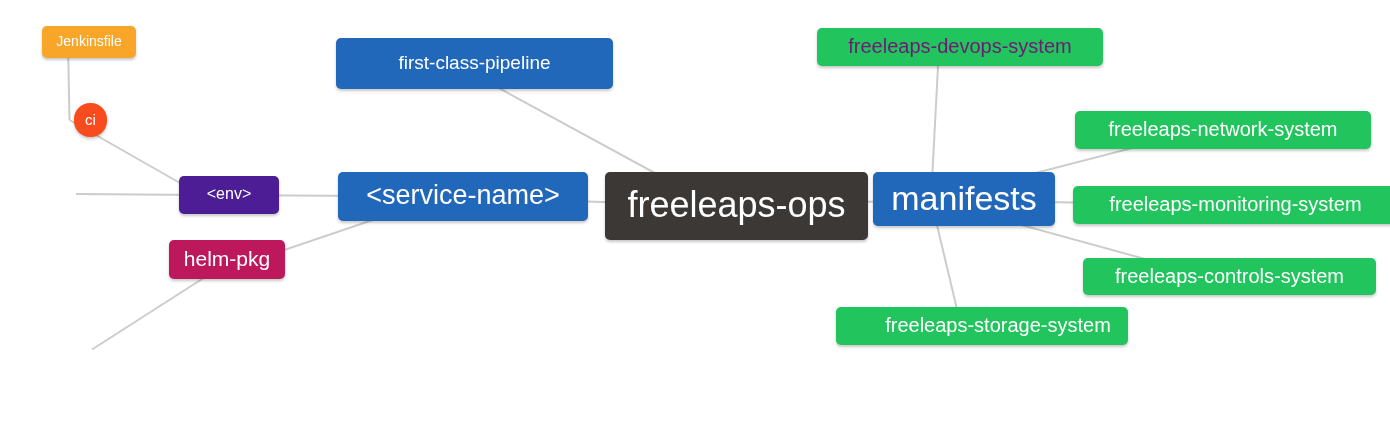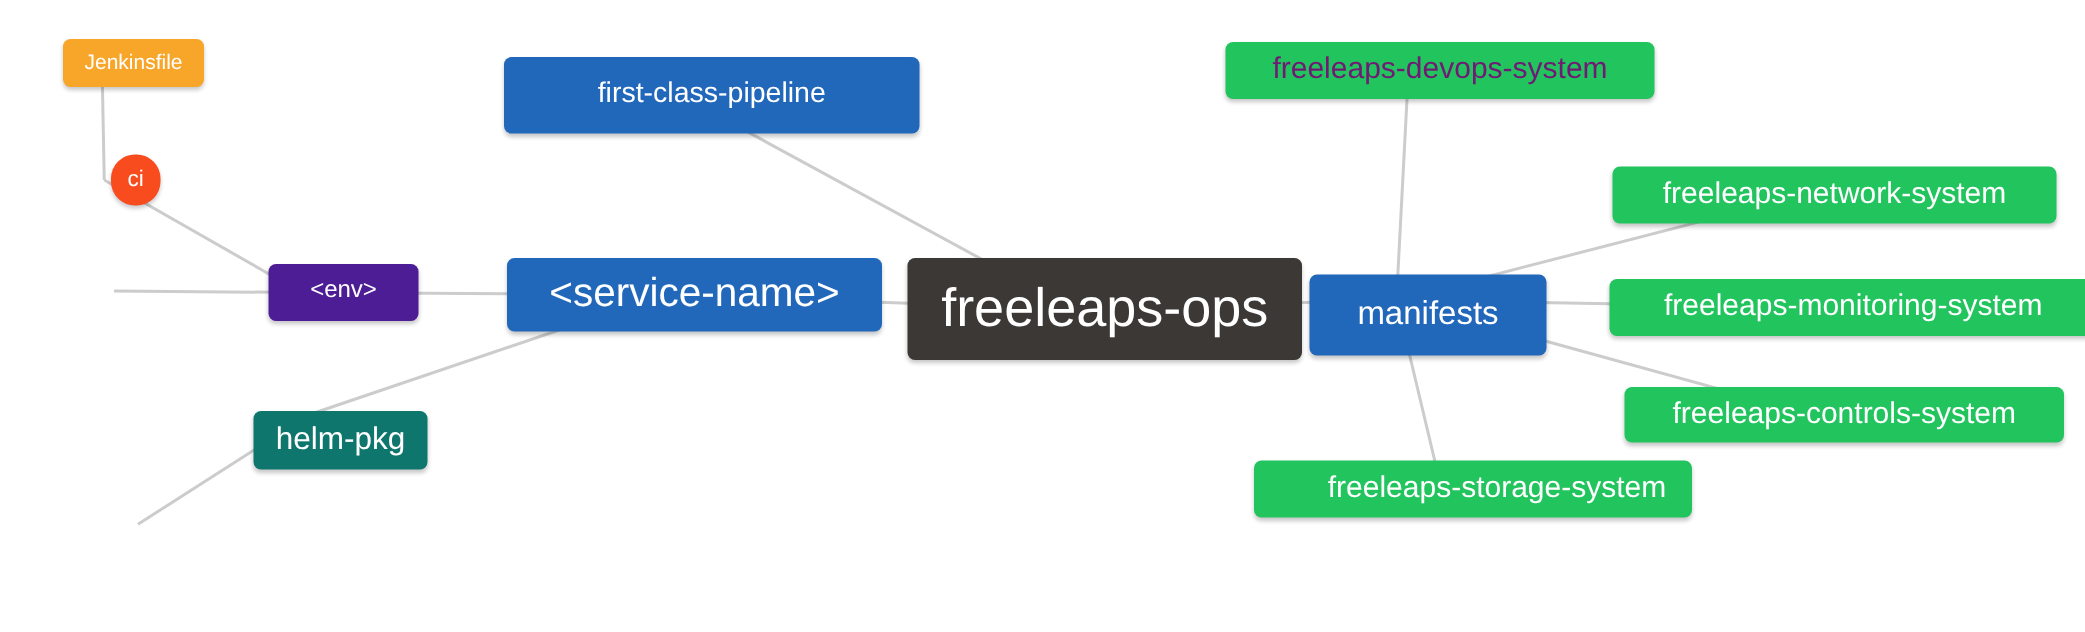--- a/index.html
+++ b/index.html
@@ -63,33 +63,33 @@
     </svg>
 <div class="node" style="left: 21px; top: 26px; width: 94px; height: 32px; background: rgb(248, 166, 42); color: rgb(255, 255, 255); font-size: 14px;">
       <span class="node-label">Jenkinsfile</span>
     </div>
     <div class="node" style="left: 53px; top: 103px; width: 33px; height: 34px; background: rgb(249, 76, 30); color: rgb(255, 255, 255); font-size: 15px; border-radius: 16px;">
       <span class="node-label">ci</span>
     </div>
     <div class="node" style="left: 158px; top: 176px; width: 100px; height: 38px; background: #4c1d95; color: rgb(255, 255, 255); font-size: 16px;">
       <span class="node-label">&lt;env&gt;</span>
     </div>
-    <div class="node" style="left: 148px; top: 274px; width: 116px; height: 39px; background: #0f766e; color: rgb(255, 255, 255); font-size: 21px;">
+    <div class="node" style="left: 148px; top: 240px; width: 116px; height: 39px; background: #be185d; color: rgb(255, 255, 255); font-size: 21px;">
       <span class="node-label">helm-pkg</span>
     </div>
     <div class="node" style="left: 315px; top: 38px; width: 277px; height: 51px; background: rgb(33, 103, 186); color: rgb(255, 255, 255); font-size: 19px;">
       <span class="node-label">first-class-pipeline</span>
     </div>
     <div class="node" style="left: 317px; top: 172px; width: 250px; height: 49px; background: rgb(33, 103, 186); color: rgb(255, 255, 255); font-size: 27px;">
       <span class="node-label">&lt;service-name&gt;</span>
     </div>
     <div class="node" style="left: 584px; top: 172px; width: 263px; height: 68px; background: rgb(60, 56, 53); color: rgb(255, 255, 255); font-size: 36px;">
       <span class="node-label">freeleaps-ops</span>
     </div>
-    <div class="node" style="left: 852px; top: 183px; width: 158px; height: 54px; background: rgb(33, 103, 186); color: rgb(255, 255, 255); font-size: 22px;">
+    <div class="node" style="left: 852px; top: 172px; width: 182px; height: 54px; background: rgb(33, 103, 186); color: rgb(255, 255, 255); font-size: 34px;">
       <span class="node-label">manifests</span>
     </div>
     <div class="node" style="left: 796px; top: 28px; width: 286px; height: 38px; background: rgb(34, 196, 94); color: #701a75; font-size: 20px;">
       <span class="node-label">freeleaps-devops-system</span>
     </div>
     <div class="node" style="left: 1054px; top: 111px; width: 296px; height: 38px; background: rgb(34, 196, 94); color: rgb(255, 255, 255); font-size: 20px;">
       <span class="node-label">freeleaps-network-system</span>
     </div>
     <div class="node" style="left: 1052px; top: 186px; width: 325px; height: 38px; background: rgb(34, 196, 94); color: rgb(255, 255, 255); font-size: 20px;">
       <span class="node-label">freeleaps-monitoring-system</span>

